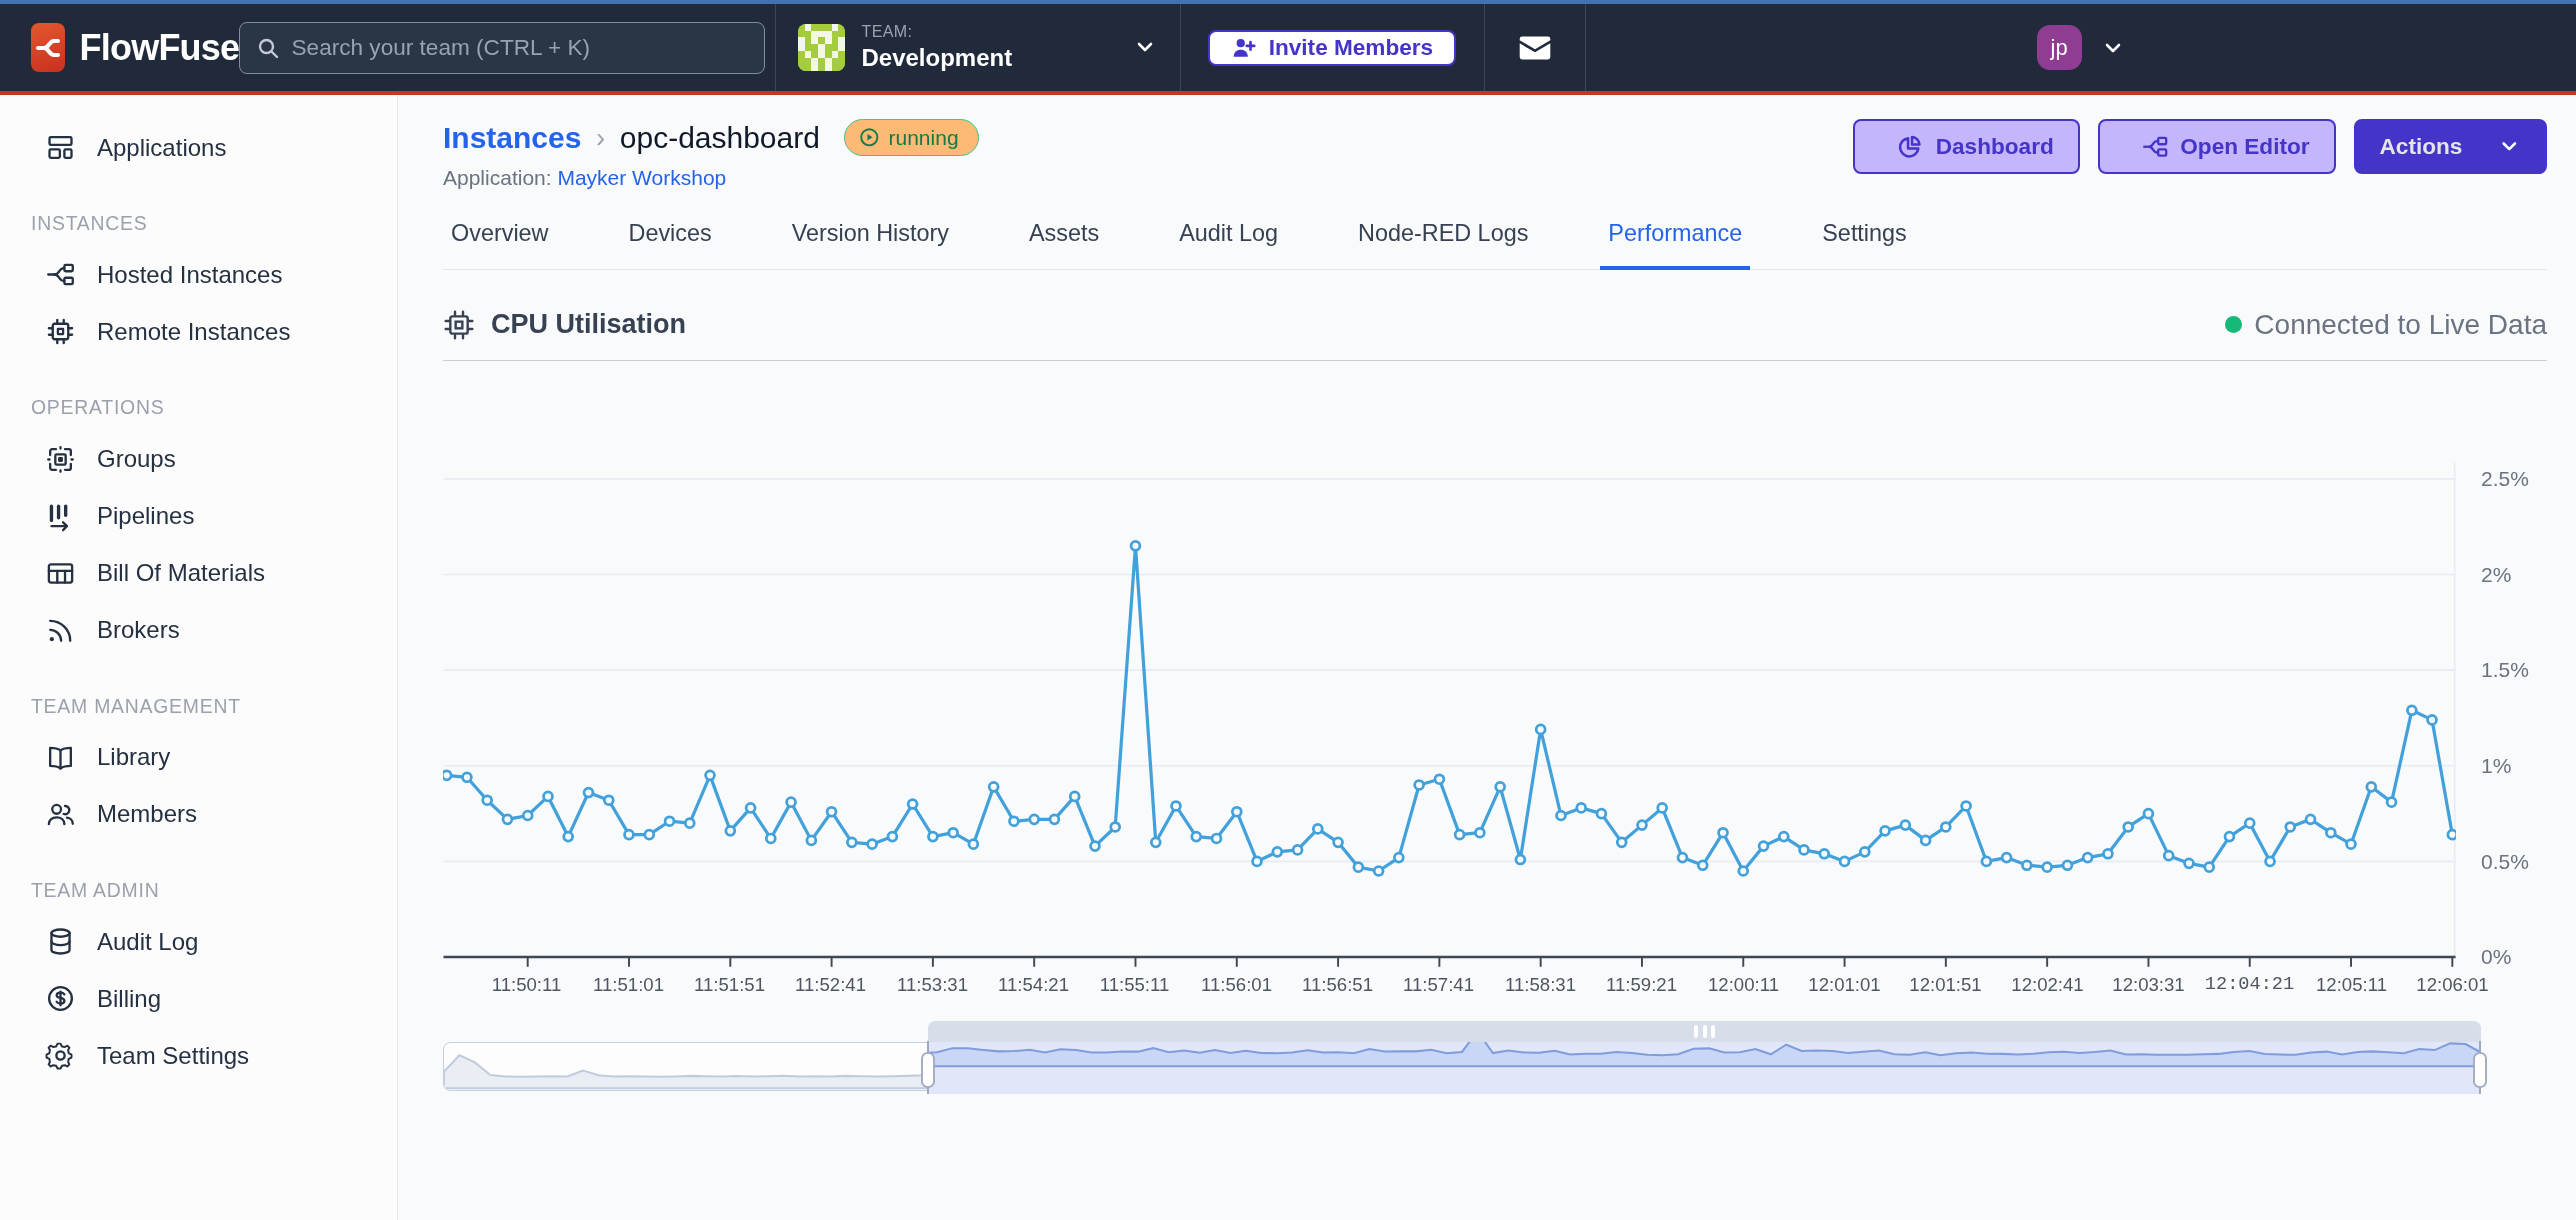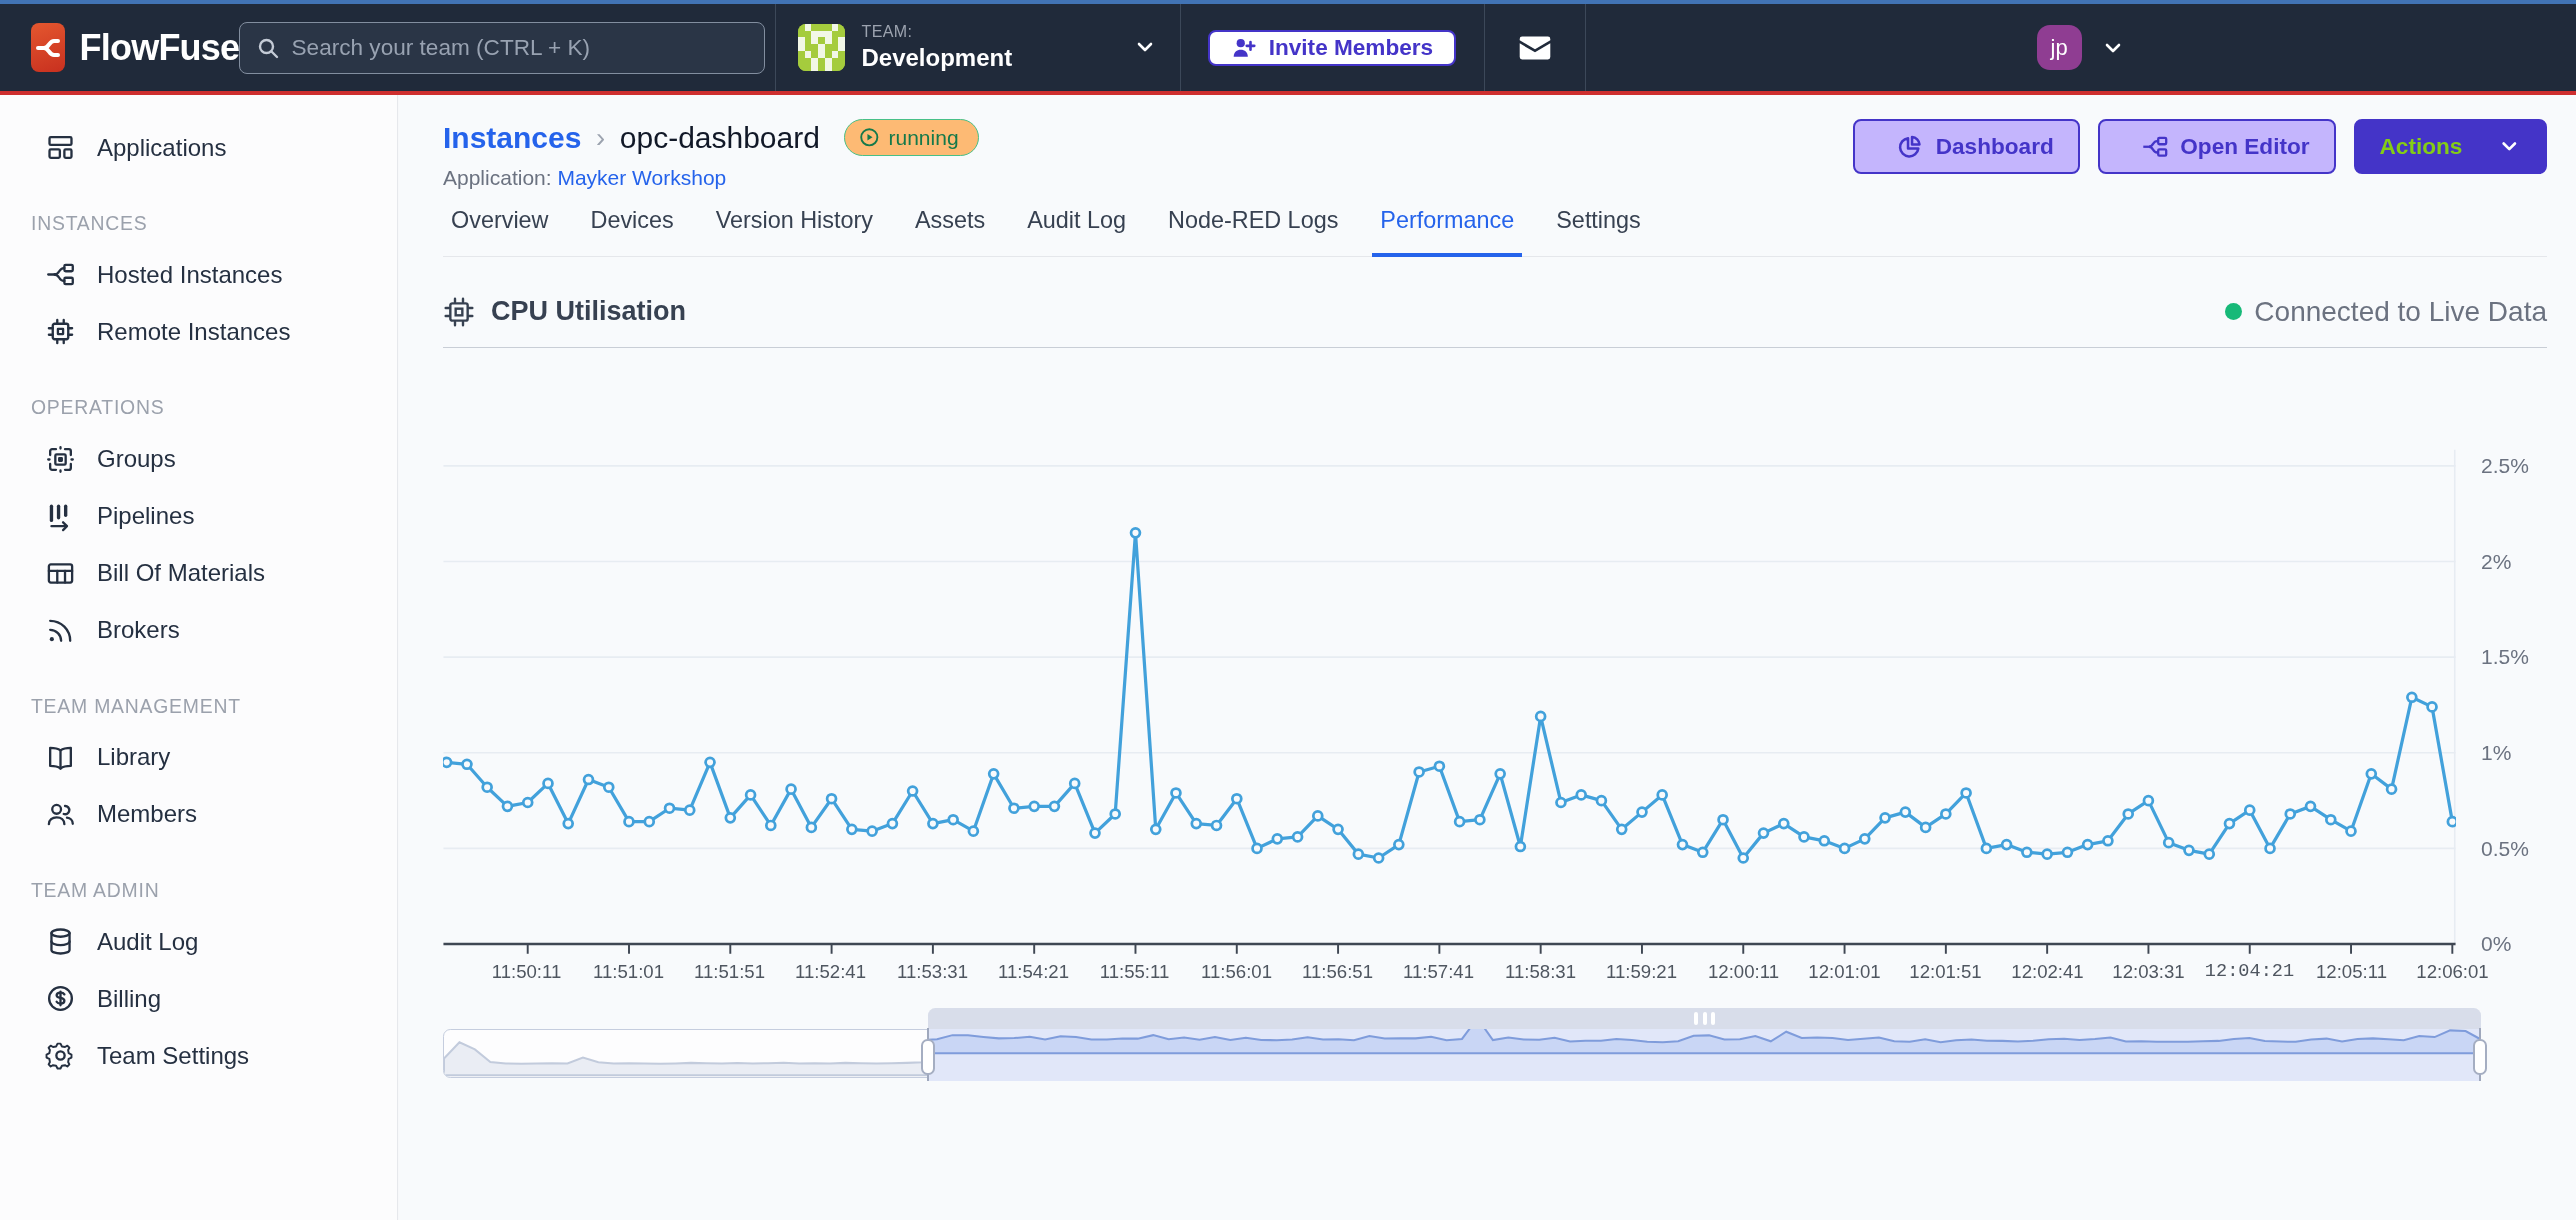--- a/index.html
+++ b/index.html
@@ -97,24 +97,24 @@
   }
   .app-row { margin-top:9.7px; font-size:21px; color:#6B7280; }
   .app-row a { color:#2563EB; text-decoration:none; cursor:pointer; }
 
   .head-buttons { margin-left:auto; display:flex; gap:18px; }
   .btn-outline, .btn-solid {
     height:55px; border-radius:8px; font-size:22.6px; font-weight:700;
     display:flex; align-items:center; gap:12px; padding:0 24px; cursor:pointer;
   }
   .btn-outline { background:#c4b5fd; border:2.4px solid #4434C8; color:#4434C8;padding-left:41px; }
-  .btn-solid { background:#4434C8; border:2.4px solid #4434C8; color:#84cc16;gap:36px; }
+  .btn-solid { background:#4434C8; border:2.4px solid #4434C8; color:#e5e5e5;gap:36px; }
 
   .tabs-row {
-    margin-top:17px; display:flex; gap:26px;
+    margin-top:30px; display:flex; gap:64px;
     border-bottom:1.6px solid #E5E7EB;
   }
   .tab {
     font-size:23.4px; color:#374151; padding:0 8px 19.4px 8px; cursor:pointer;
     border-bottom:4.9px solid transparent; margin-bottom:-1.6px; white-space:nowrap;
   }
   .tab.active { color:#2563EB; border-bottom-color:#2563EB; }
 
   .chart-head {
     margin-top:39px; display:flex; align-items:center;

